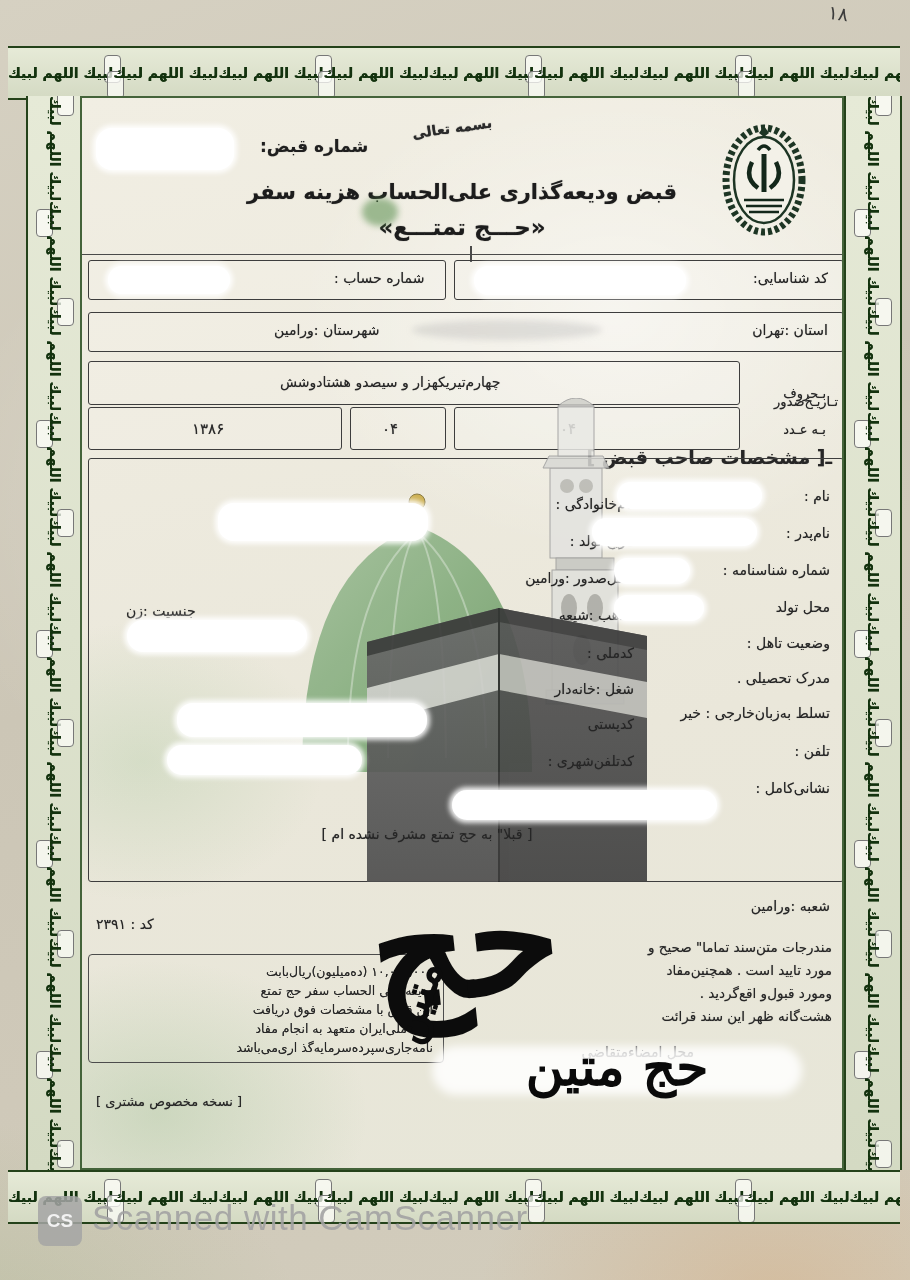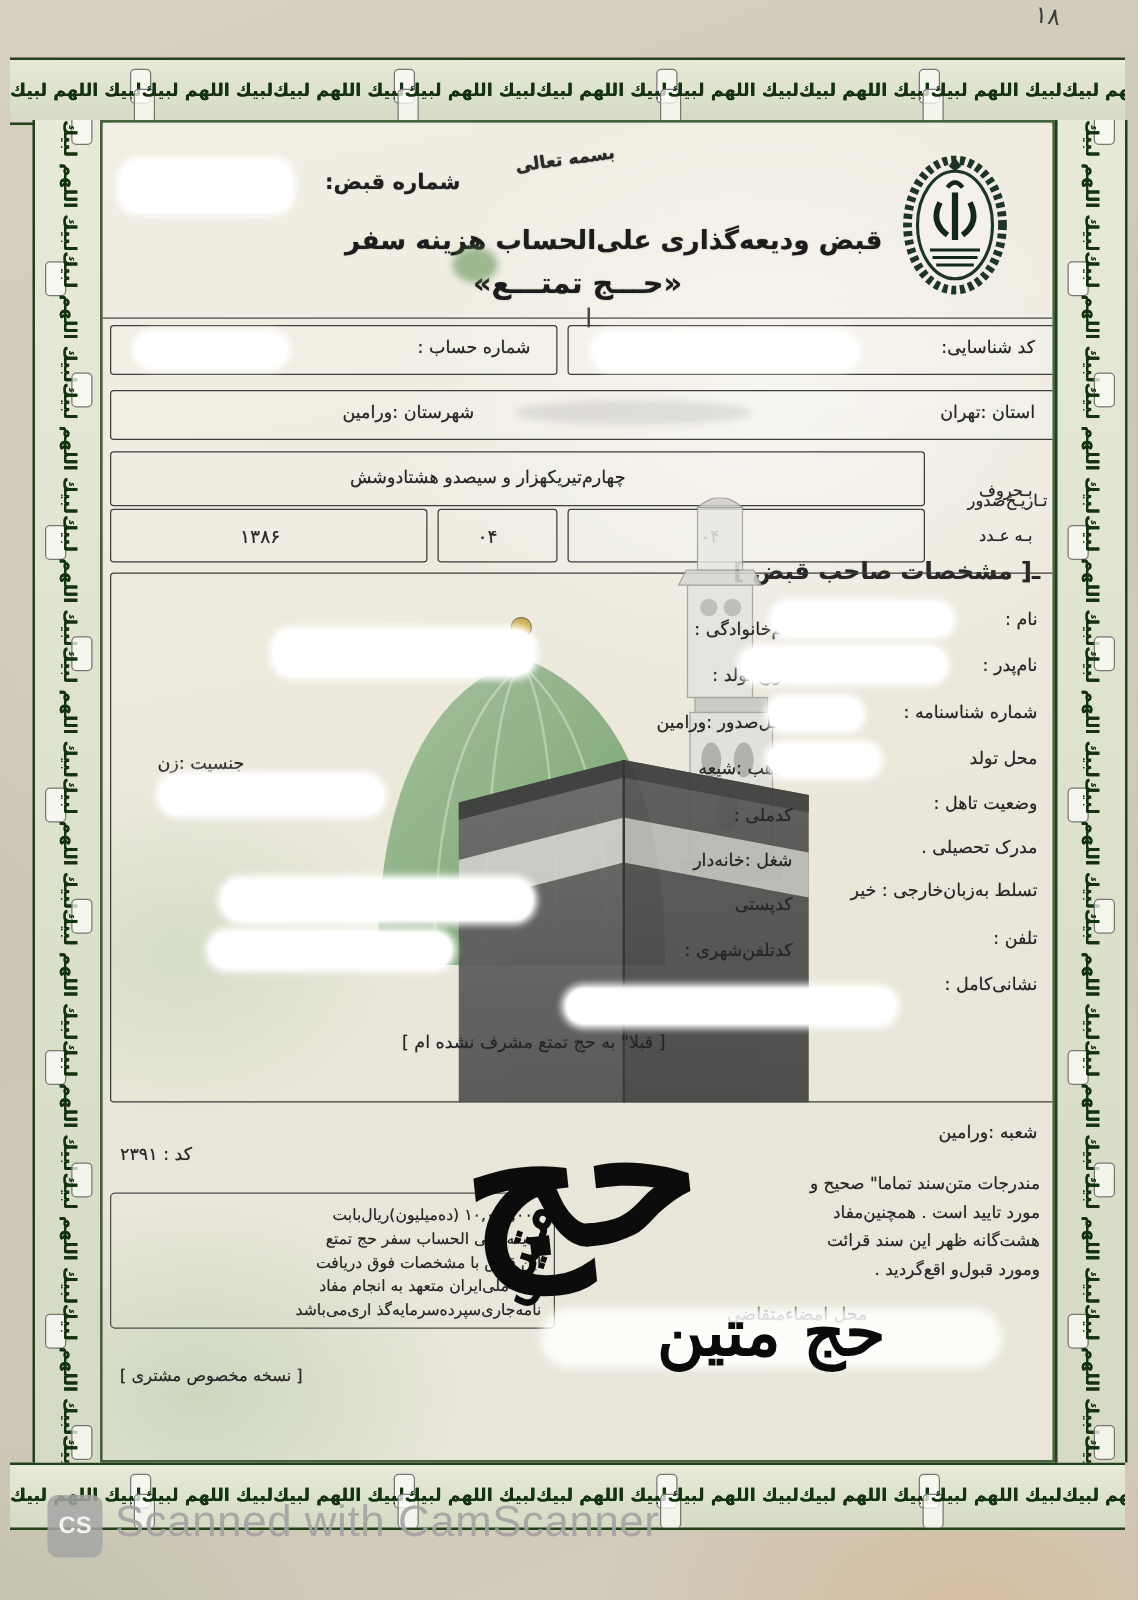--- a/index.html
+++ b/index.html
@@ -39,21 +39,21 @@
       radial-gradient(420px 320px at 70% 20%, rgba(255,255,255,.5), transparent 75%),
       linear-gradient(170deg,#f1eee3,#eae7da 60%,#e7e6d8);}
   .lbl{position:absolute;direction:rtl;white-space:nowrap;letter-spacing:1.5px;
     font-size:14px;color:#262626;text-shadow:0 0 .7px rgba(45,45,45,.6);}
   .box{position:absolute;border:1.5px solid #3d3d3d;border-radius:3px;
     box-sizing:border-box;background:rgba(255,255,255,.12);}
   .blob{position:absolute;background:#fff;border-radius:16px;filter:blur(.7px);
     box-shadow:0 0 5px 3px rgba(255,255,255,.9);}
   .title1{position:absolute;left:0;top:82px;width:100%;text-align:center;
     font-size:21px;font-weight:bold;color:#1c1c1c;direction:rtl;
-    text-shadow:0 0 1px rgba(0,0,0,.5);padding-left:29px;}
+    text-shadow:0 0 1px rgba(0,0,0,.5);}
   .title2{position:absolute;left:0;top:116px;width:100%;text-align:center;
     font-size:23px;font-weight:bold;color:#1c1c1c;direction:rtl;
     text-shadow:0 0 1px rgba(0,0,0,.5);}
   .bismillah{position:absolute;left:330px;top:22px;font-size:14px;font-weight:bold;
     color:#2a2a2a;transform:rotate(-8deg);direction:rtl;letter-spacing:0;
     text-shadow:0 0 1px #333;}
   .receipt-no{position:absolute;left:178px;top:38px;font-size:17px;font-weight:bold;
     color:#1f1f1f;direction:rtl;text-shadow:0 0 1px rgba(0,0,0,.4);}
   .hr{position:absolute;left:0;top:156px;width:100%;border-top:1.5px solid #4a4a4a;}
   .tick{position:absolute;left:388px;top:148px;width:2px;height:16px;background:#4a4a4a;}
@@ -284,22 +284,22 @@
     <div class="blob over-art" style="left:370px;top:692px;width:265px;height:30px;"></div>
 
     <div class="decl over-art">[ قبلا" به حج تمتع مشرف نشده ام ]</div>
 
     <div class="lbl" style="right:12px;top:800px;font-size:14px;">شعبه :ورامین</div>
     <div class="lbl" style="left:14px;top:818px;font-size:14px;">کد : ۲۳۹۱</div>
 
     <div class="para">
       <span>مندرجات متن‌سند تماما" صحیح و</span>
       <span>مورد تایید است . همچنین‌مفاد</span>
+      <span>ومورد قبول‌و اقع‌گردید .</span>
       <span>هشت‌گانه ظهر این سند قرائت</span>
-      <span>ومورد قبول‌و اقع‌گردید .</span>
     </div>
     <div class="lbl" style="right:148px;top:946px;">محل  امضاءمتقاضی</div>
 
     <div class="deposit">
       <span>۱۰,۰۰۰,۰۰۰ (ده‌میلیون)ریال‌بابت</span>
       <span>ودیعه علی الحساب سفر حج تمتع</span>
       <span>این قبض با مشخصات فوق دریافت</span>
       <span>بانک ملی‌ایران متعهد به انجام مفاد</span>
       <span>نامه‌جاری‌سپرده‌سرمایه‌گذ اری‌می‌باشد</span>
     </div>

